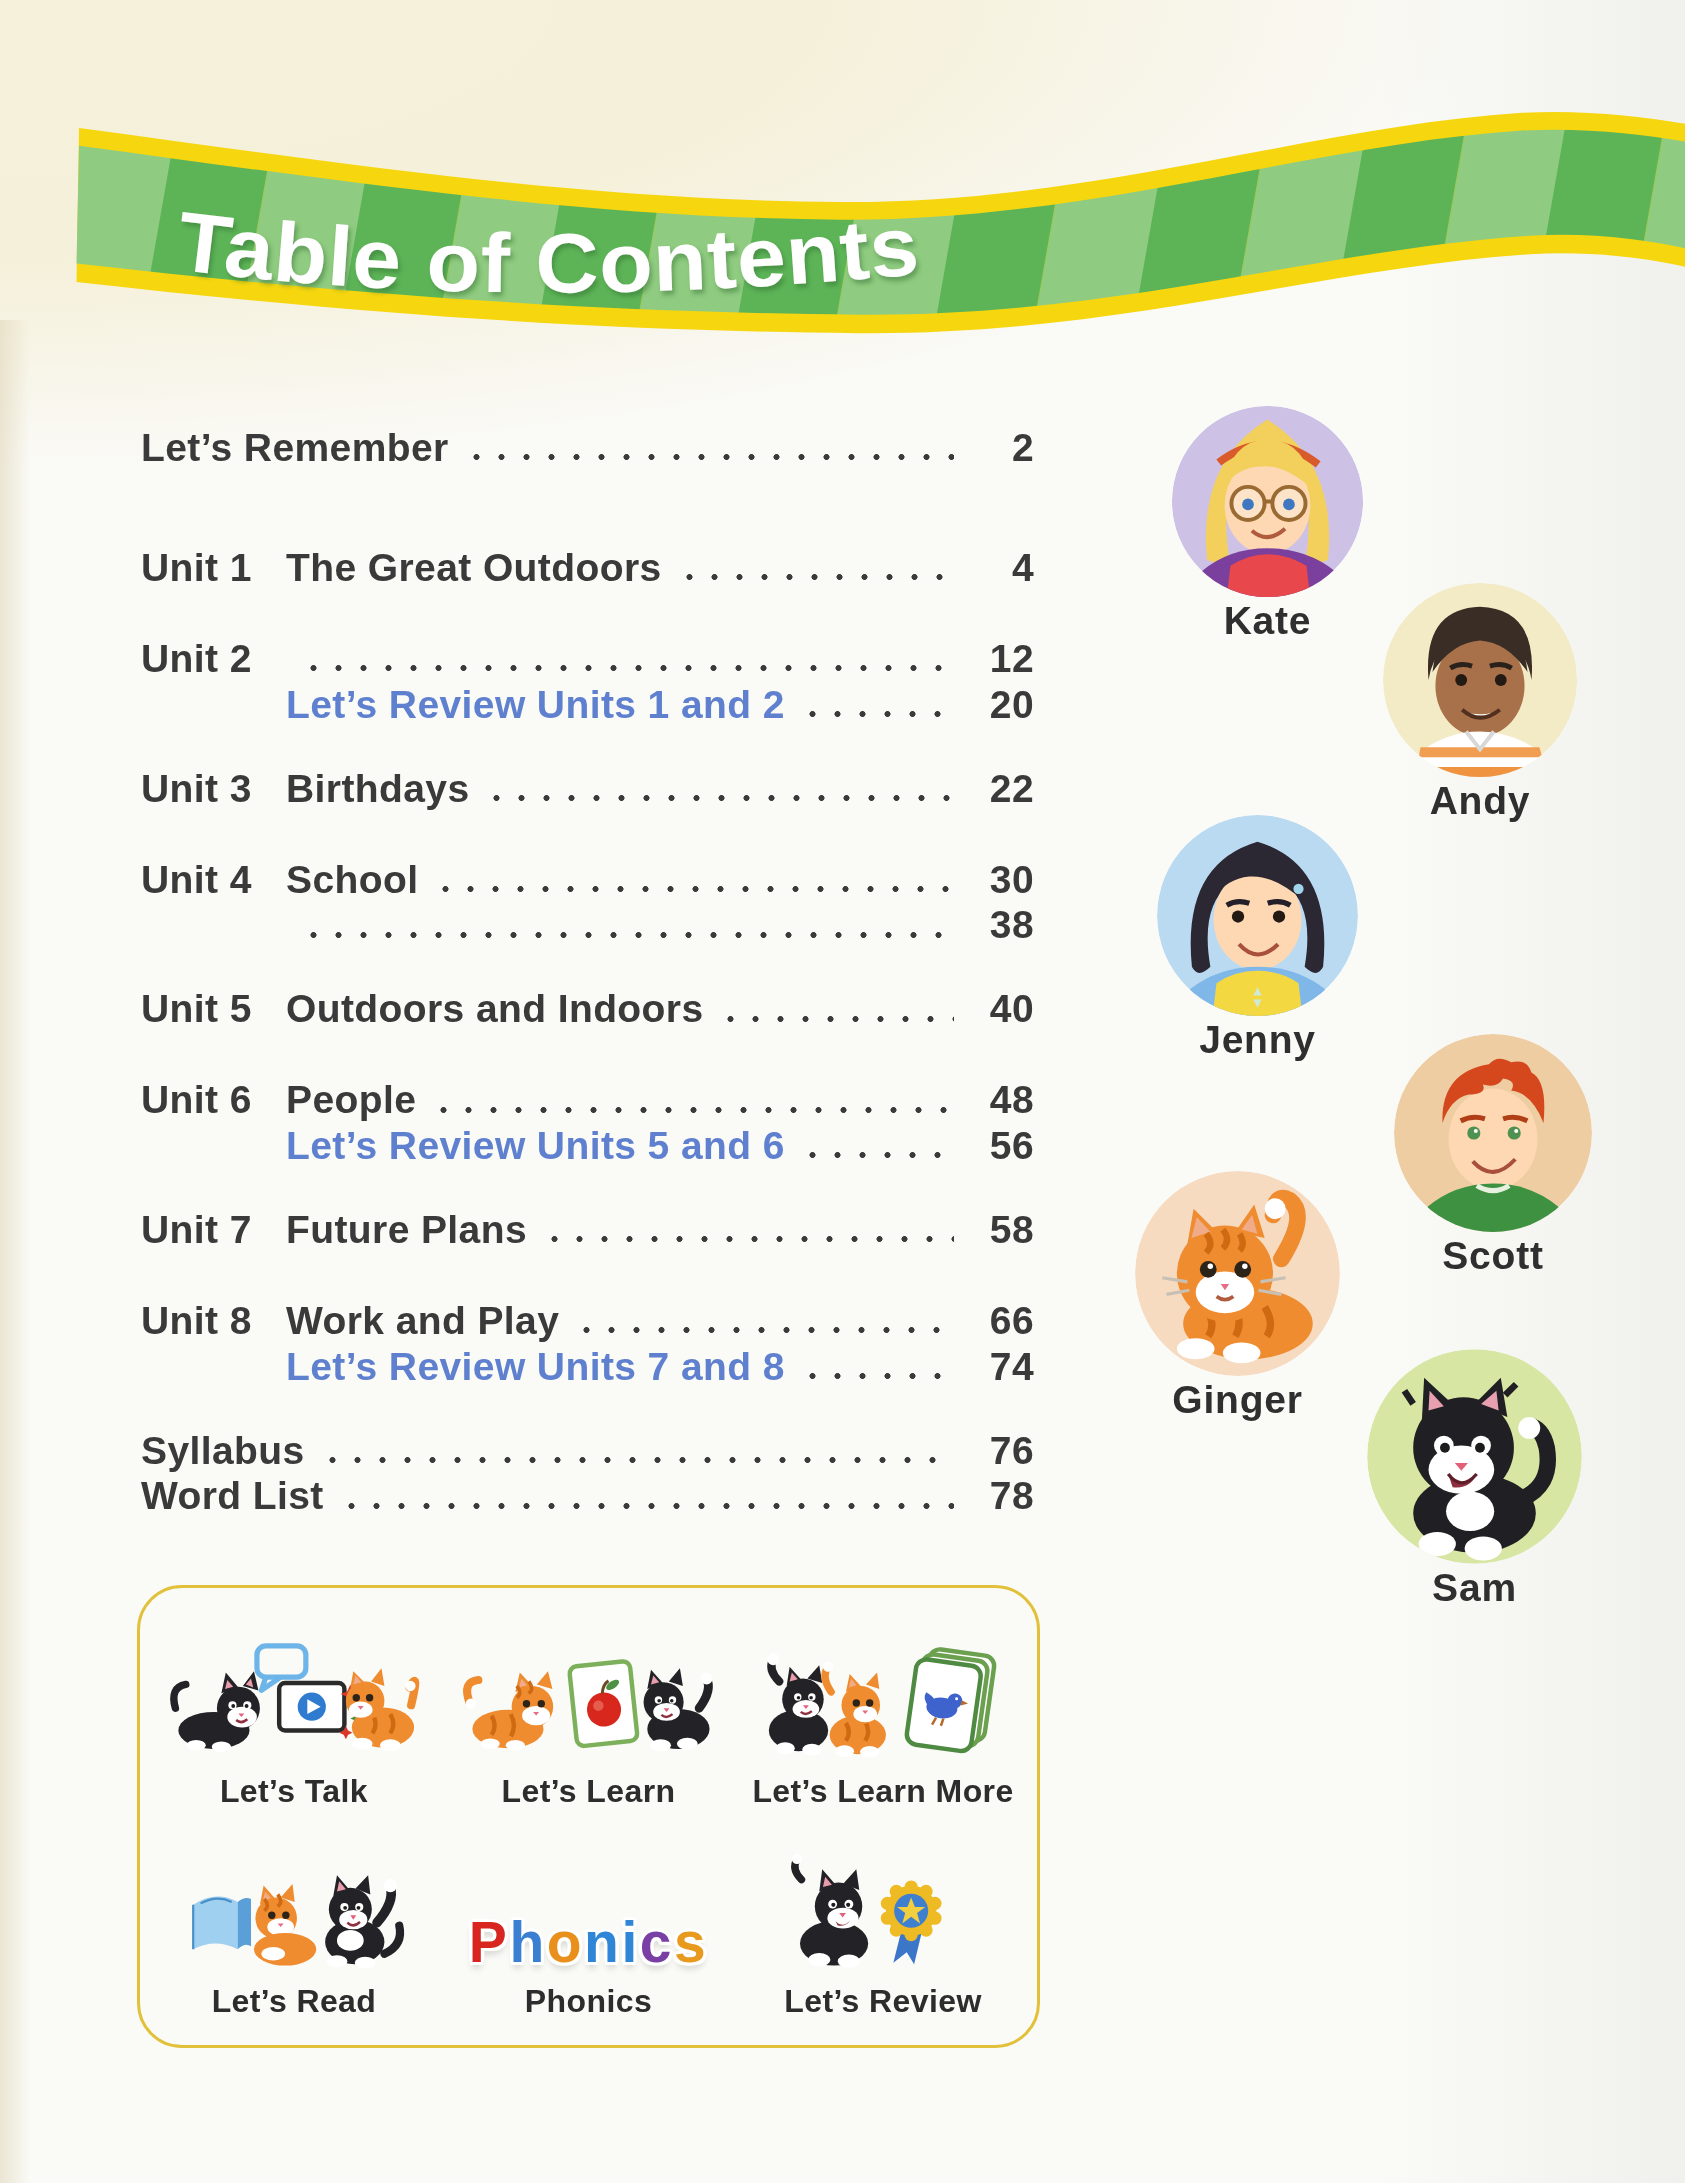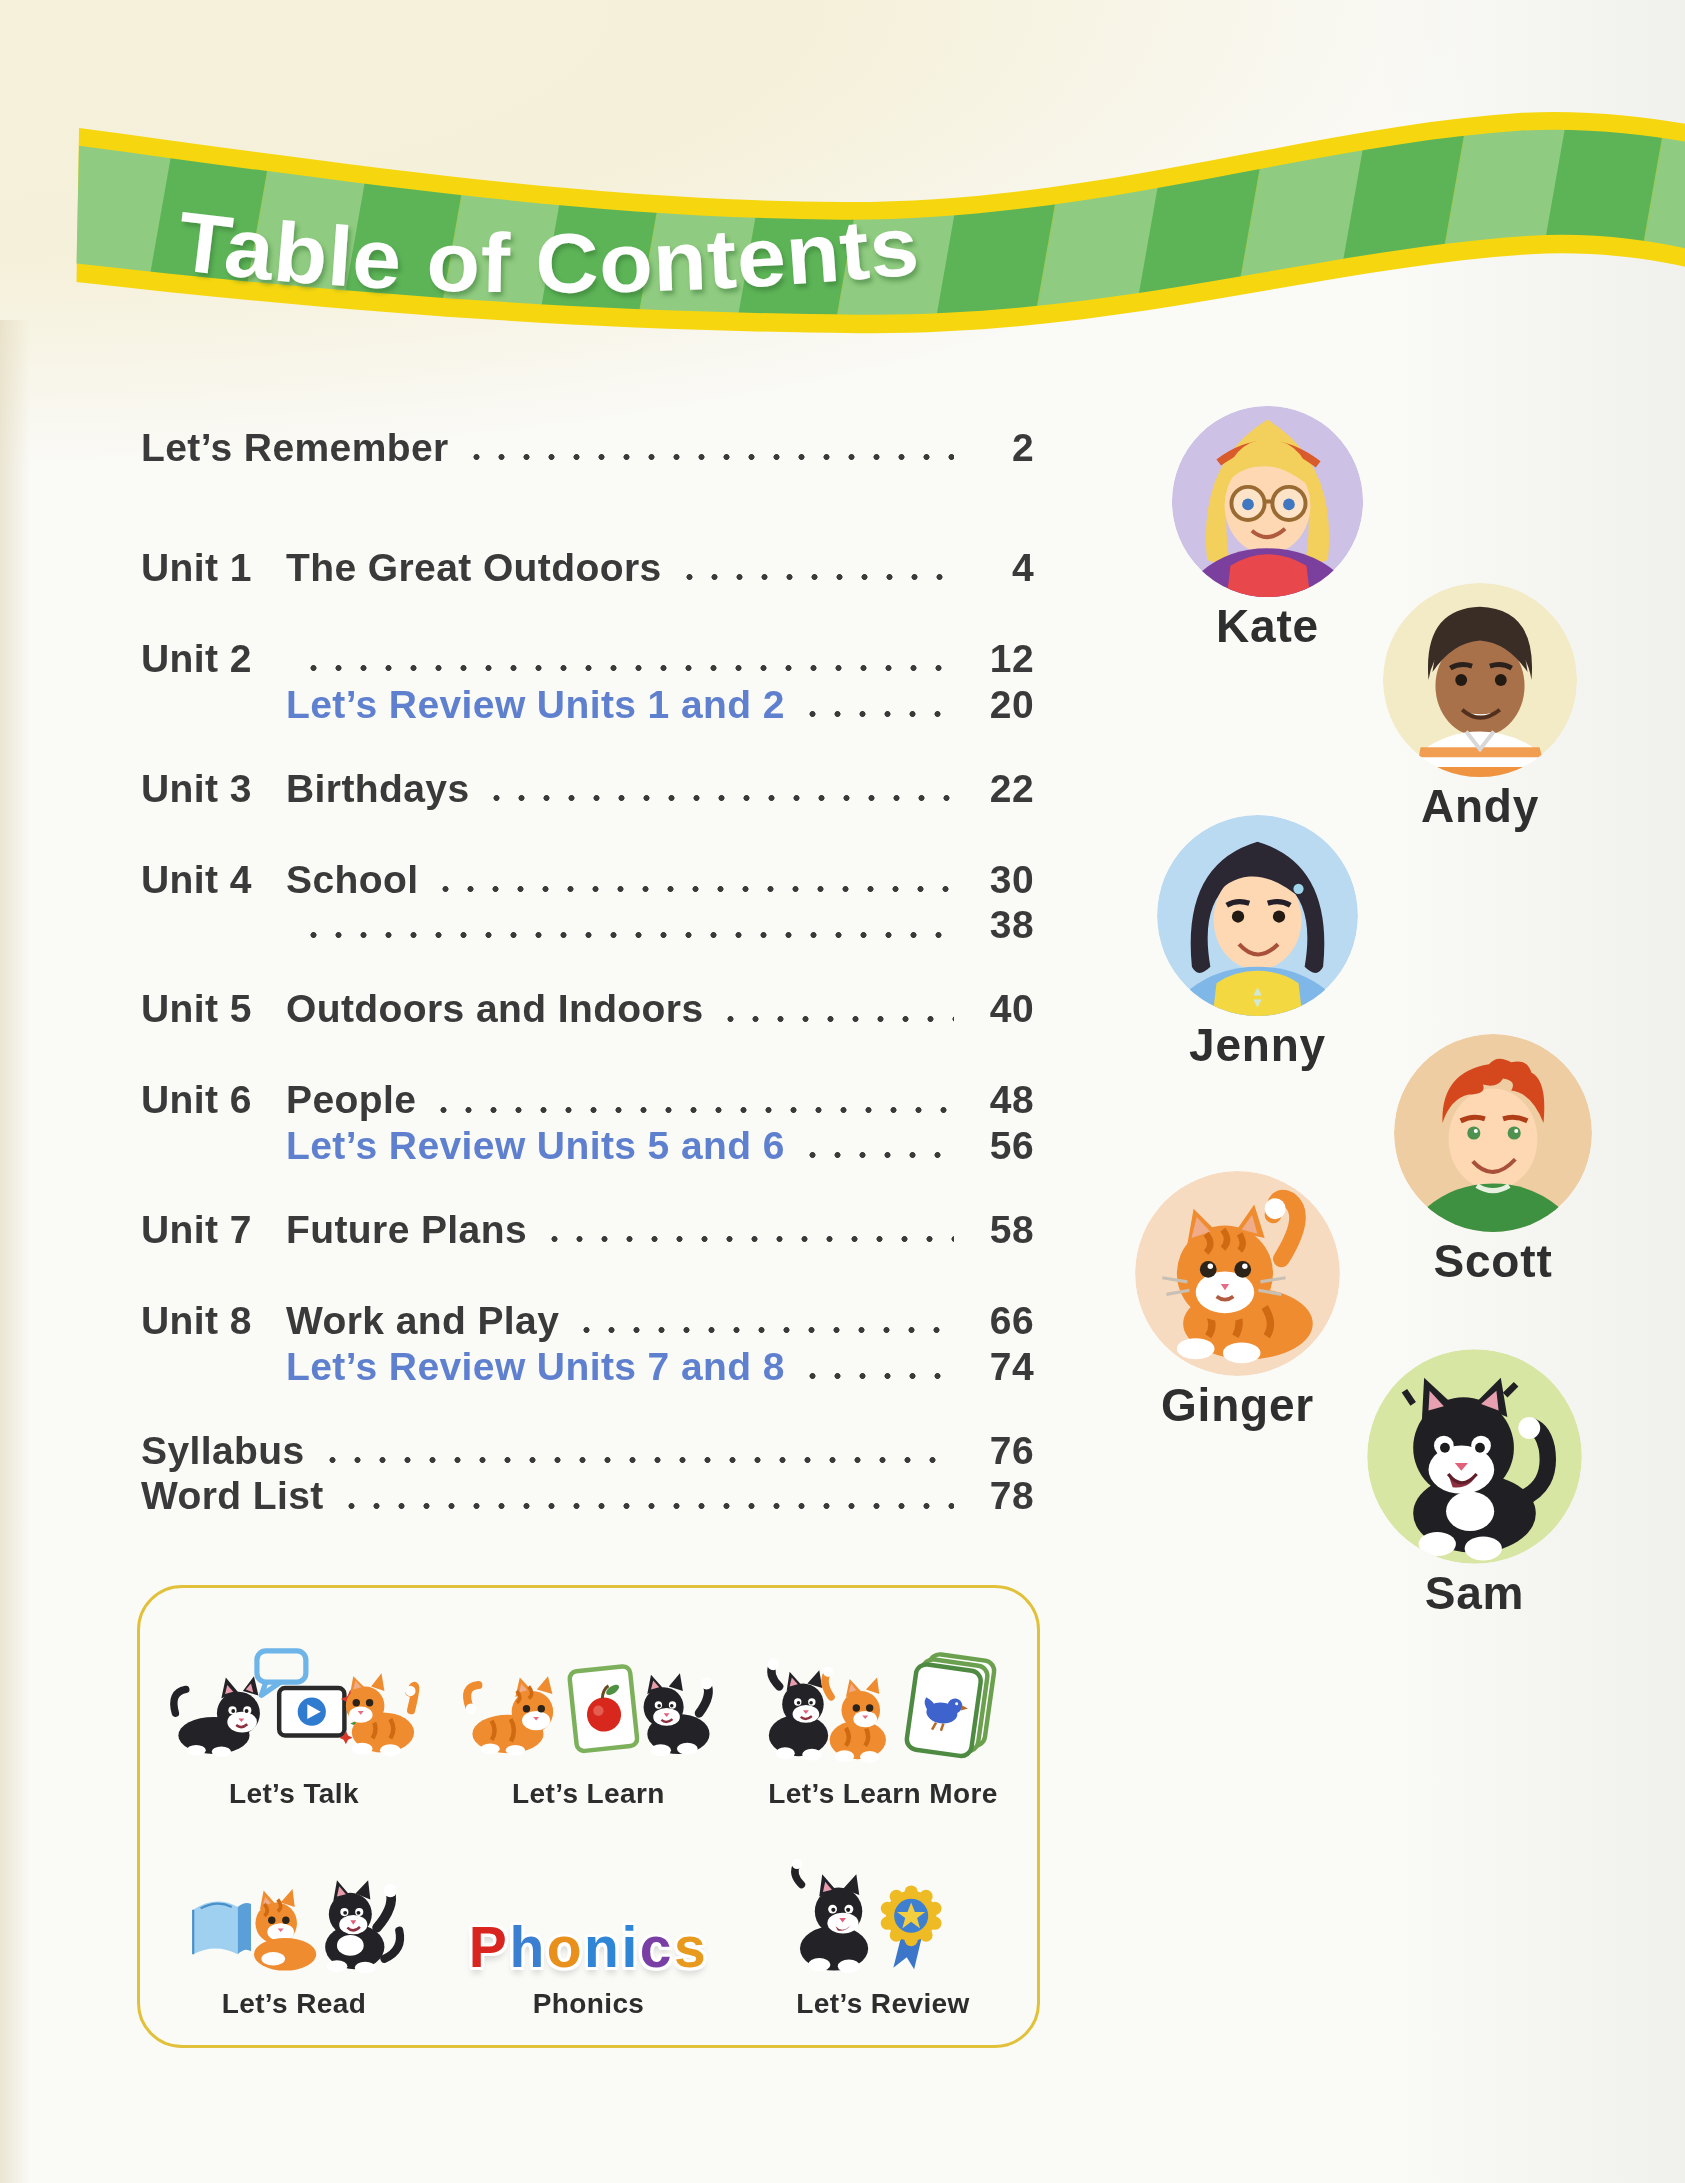--- a/index.html
+++ b/index.html
@@ -38,33 +38,33 @@
     background-image:radial-gradient(circle, #3a3a3a 2.7px, rgba(58,58,58,0) 3.4px);
     background-size:25px 8.4px; background-repeat:repeat-x;
     background-position:left calc(100% - 8.4px);
   }
   .toc-row .pg{flex:none; min-width:72px; text-align:right;}
 
   
   .char{position:absolute; text-align:center;}
   .char svg{display:block; width:100%; height:auto;}
   .char .char-label{
-    display:block; font-size:46px; font-weight:bold; color:#2f2f2f; letter-spacing:0.8px;
+    display:block; font-size:39px; font-weight:bold; color:#2f2f2f; letter-spacing:0.8px;
   }
 
   
   .legend{
     position:absolute; left:137px; top:1585px; width:903px; height:463px;
     border:3.4px solid #e2c13a; border-radius:45px; box-sizing:border-box;
     display:grid; grid-template-columns:1fr 1fr 1fr; grid-template-rows:1fr 1fr;
     justify-items:center; align-items:end; padding:11.8px 6.7px 25px;
   }
   .activity{margin:0; display:flex; flex-direction:column; align-items:center; justify-content:flex-end; gap:6.7px;}
   .activity svg{display:block;}
-  .act-label{font-size:28px; font-weight:bold; color:#2d2d2d; letter-spacing:0.4px;}
+  .act-label{font-size:32px; font-weight:bold; color:#2d2d2d; letter-spacing:0.4px;}
   .wordmark{
     font-size:57px; font-weight:bold; letter-spacing:2.5px; line-height:1; padding:5px 1.7px;
     text-shadow:-2.5px -2.5px 0 #fff, 2.5px -2.5px 0 #fff, -2.5px 2.5px 0 #fff, 2.5px 2.5px 0 #fff,
                  0 -3.4px 0 #fff, 0 3.4px 0 #fff, -3.4px 0 0 #fff, 3.4px 0 0 #fff, 0 5.9px 7.6px rgba(0,0,0,.18);
   }
 </style>
 </head>
 <body>
 
 <div class="page">

